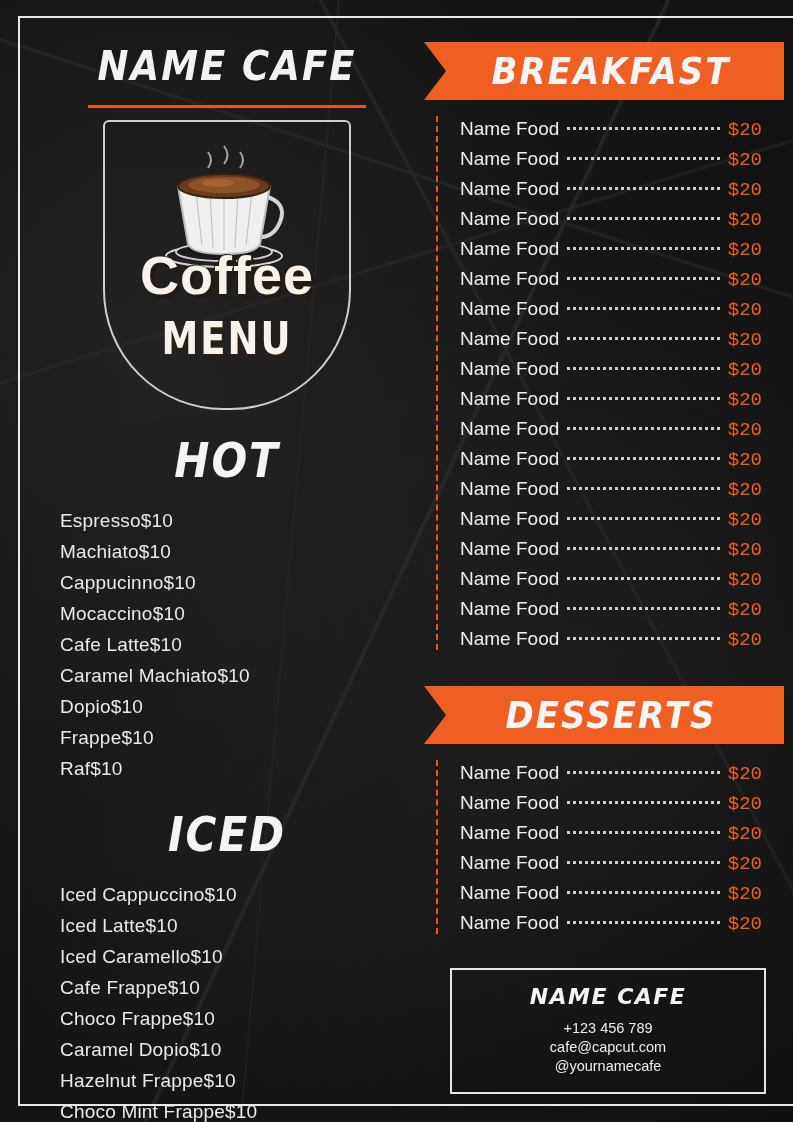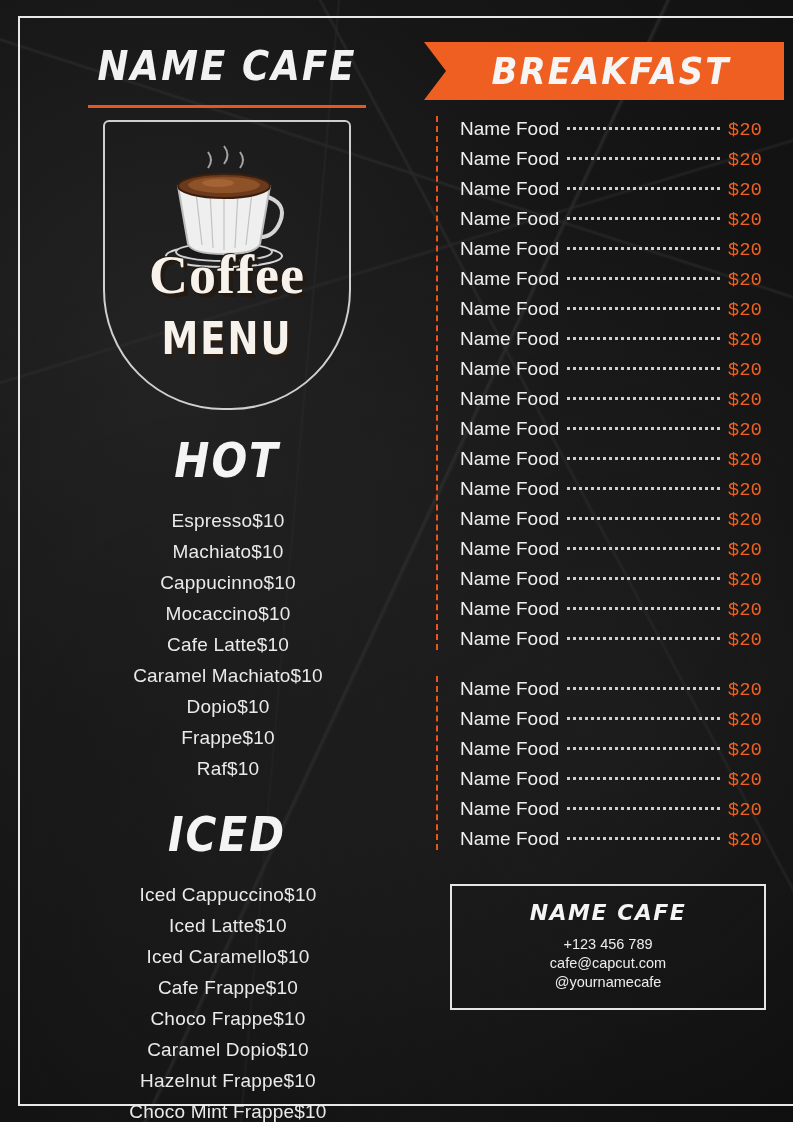--- a/index.html
+++ b/index.html
@@ -82,21 +82,21 @@
     position: absolute;
     left: 50%;
     transform: translateX(-50%);
     top: 22px;
   }
   .coffee-word {
     position: absolute;
     left: 0; right: 0;
     top: 122px;
     text-align: center;
-    font-family: Liberation Serif, serif;
+    font-family: Liberation Sans, sans-serif;
     font-size: 54px;
     font-weight: bold;
     color: #f7f3ec;
     letter-spacing: 1px;
     text-shadow:
       2px 2px 0 #241a12,
       4px 4px 0 #241a12,
       -1px -1px 0 #241a12;
   }
   .menu-word {
@@ -119,21 +119,21 @@
     font-size: 42px;
     font-weight: bold;
     font-style: italic;
     letter-spacing: 2px;
     transform: scaleY(1.15);
     margin: 26px 0 20px 0;
   }
   .item-list { margin: 0; padding: 0; list-style: none; }
   .item-row {
     display: flex;
-    justify-content: center;
+    justify-content: flex-start;
     align-items: baseline;
     color: #eaeaea;
     font-size: 19px;
     padding: 4.5px 22px 4.5px 24px;
     letter-spacing: .2px;
   }
   .item-row .price { color: #eaeaea; }
 
   
   .ribbon {
@@ -424,20 +424,23 @@
           <span class="dots"></span>
           <span class="food-price">$20</span>
         </div>
         <div class="food-row">
           <span class="food-name">Name Food</span>
           <span class="dots"></span>
           <span class="food-price">$20</span>
         </div>
       </div>
 
+    <div class="ribbon" style="margin-top:26px;">
+      <span>DESSERTS</span>
+    </div>
     <div class="food-block" id="desserts-list">
         <div class="food-row">
           <span class="food-name">Name Food</span>
           <span class="dots"></span>
           <span class="food-price">$20</span>
         </div>
         <div class="food-row">
           <span class="food-name">Name Food</span>
           <span class="dots"></span>
           <span class="food-price">$20</span>

